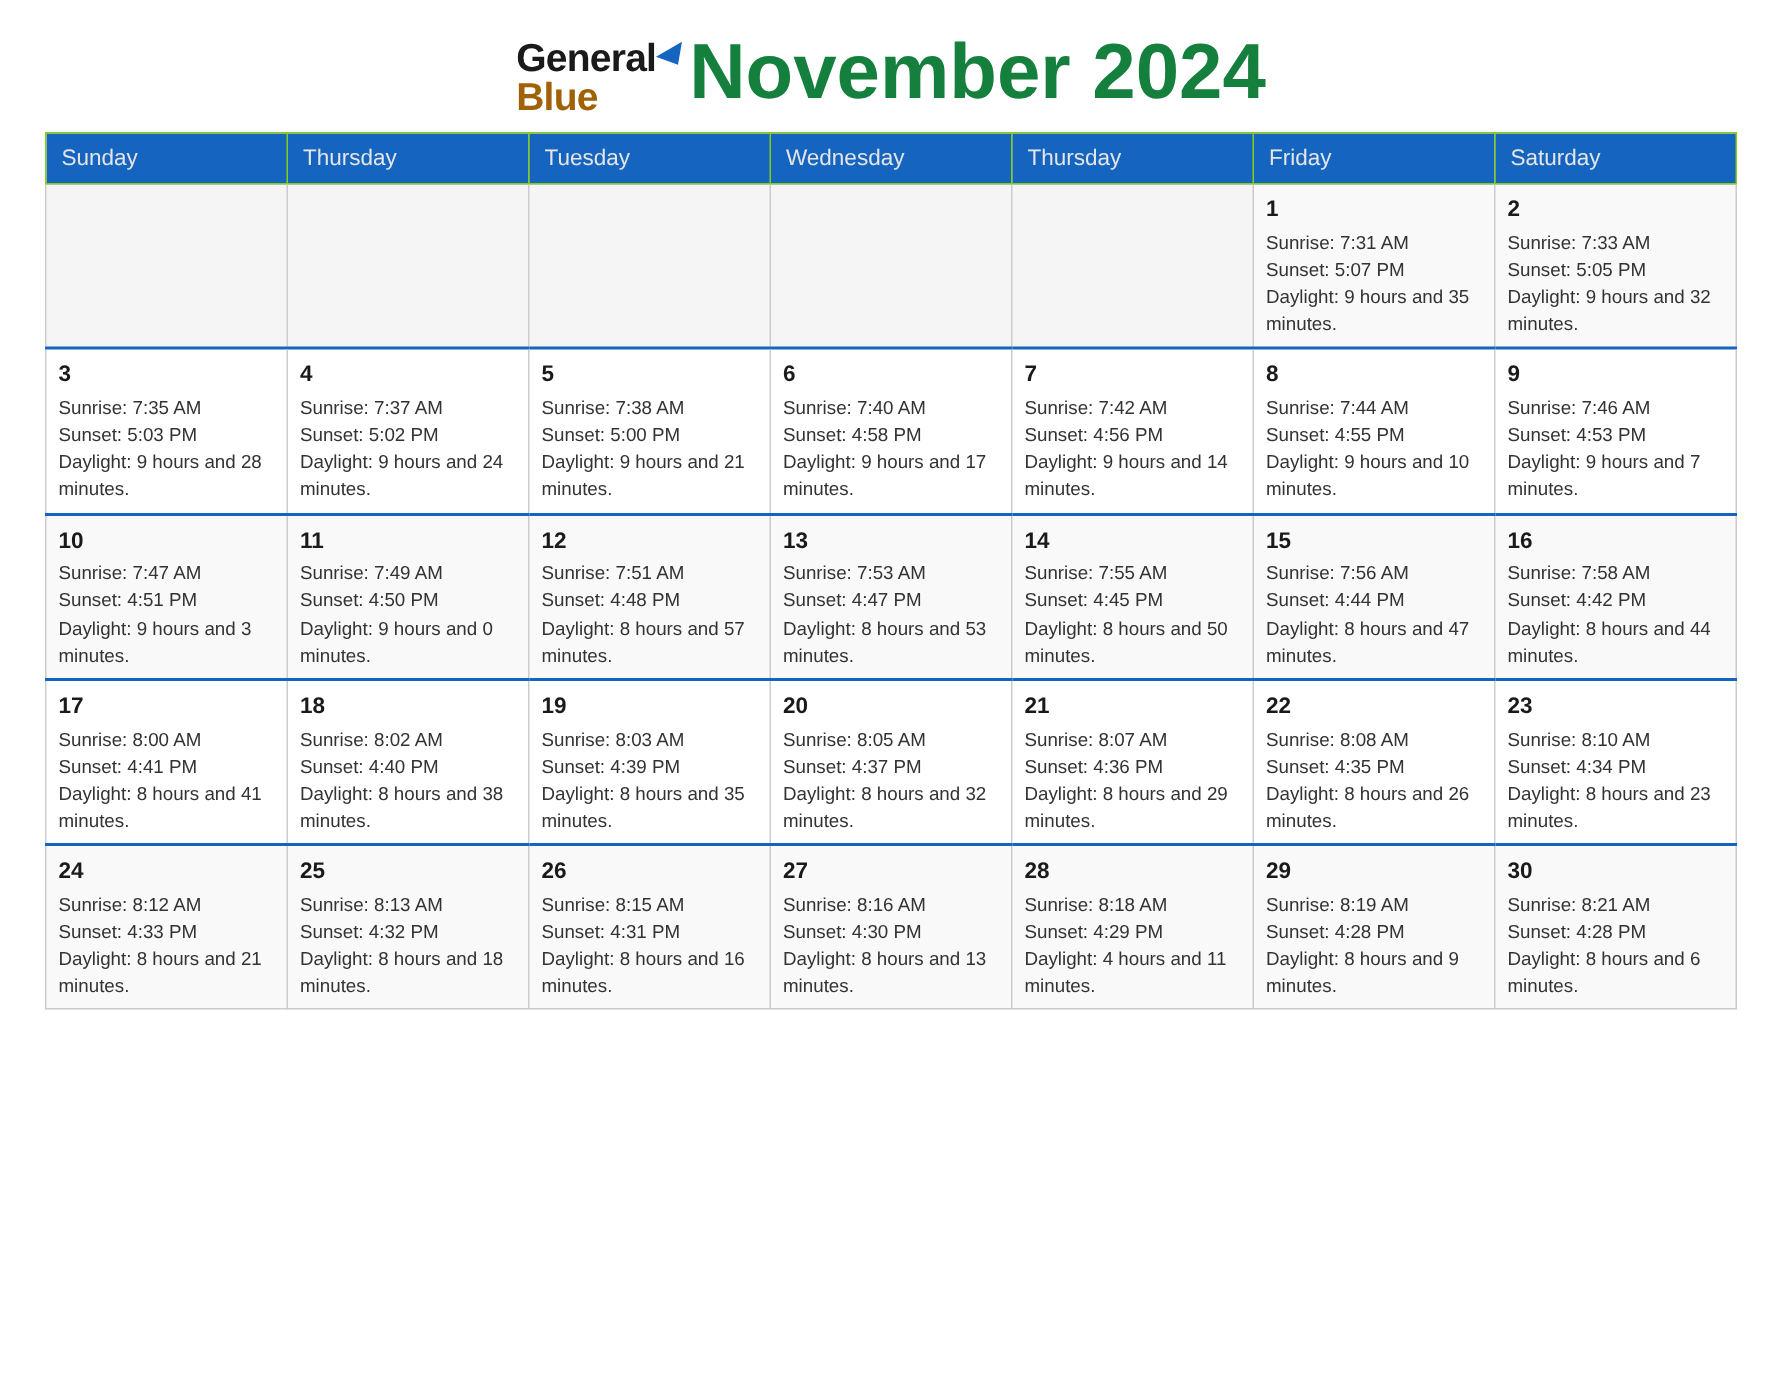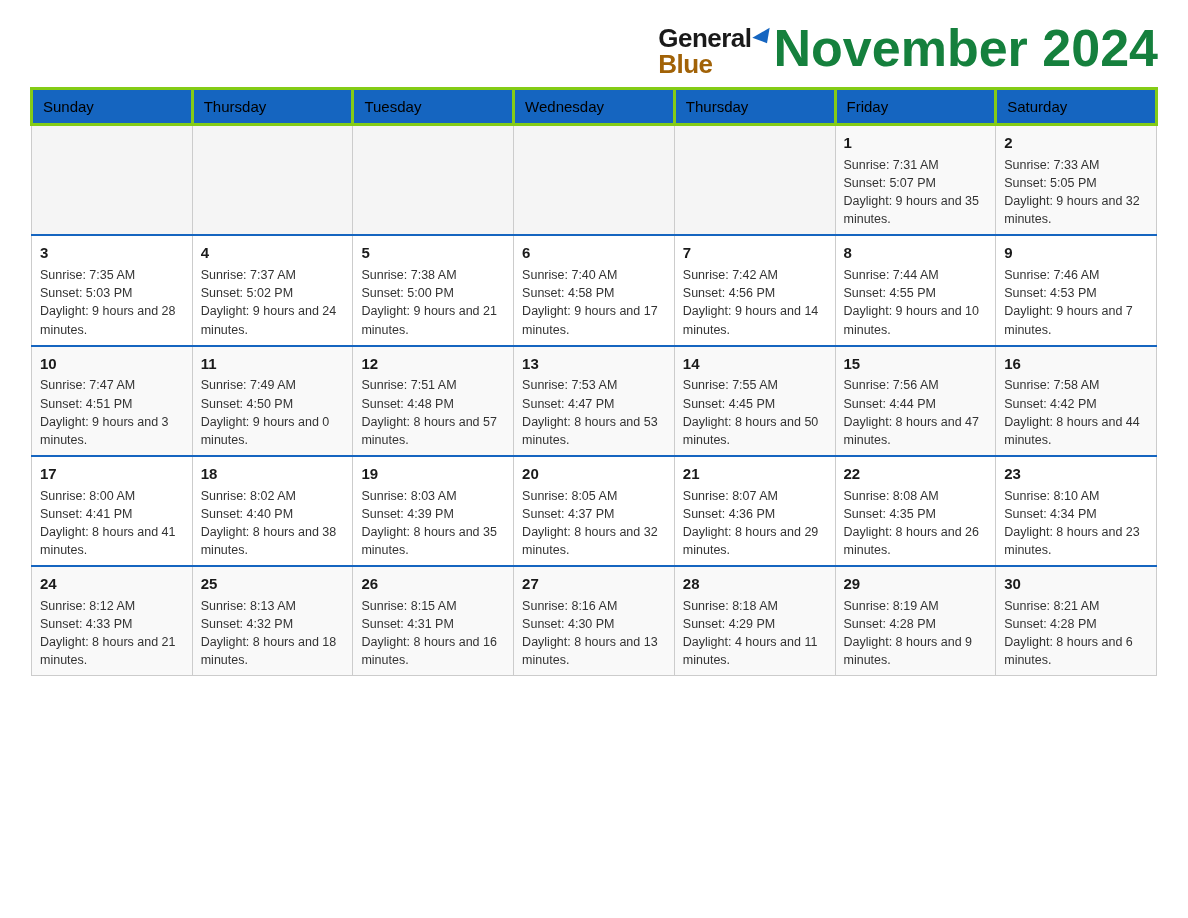--- a/index.html
+++ b/index.html
@@ -6,21 +6,21 @@
     body {
       font-family: Arial, Helvetica, sans-serif;
       background: #fff;
       color: #333;
       width: 1188px;
       min-height: 918px;
       padding: 20px 30px;
     }
     .header-row {
       display: flex;
-      justify-content: flex-end;
+      justify-content: center;
       align-items: flex-start;
     }
     .logo {
       display: flex;
       flex-direction: column;
       align-items: flex-start;
       padding-top: 5px;
     }
     .logo-general {
       font-size: 26px;
@@ -66,26 +66,26 @@
       font-weight: normal;
       margin-top: 4px;
     }
     .calendar {
       width: 100%;
       border-collapse: collapse;
       margin-top: 10px;
     }
     .calendar th {
       background-color: #1565C0;
-      color: #000000;
+      color: #e5e5e5;
       font-size: 15px;
       font-weight: normal;
       padding: 8px 10px;
       text-align: left;
-      border: 3px solid #84cc16;
+      border: 1px solid #84cc16;
     }
     .calendar td {
       vertical-align: top;
       padding: 6px 8px;
       border: 1px solid #ccc;
       width: 14.28%;
       font-size: 12.5px;
       color: #333;
       line-height: 1.45;
     }

